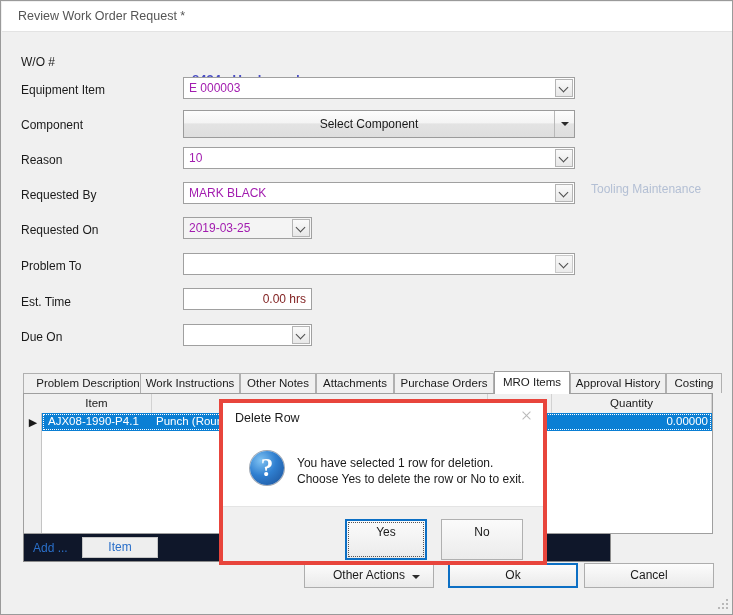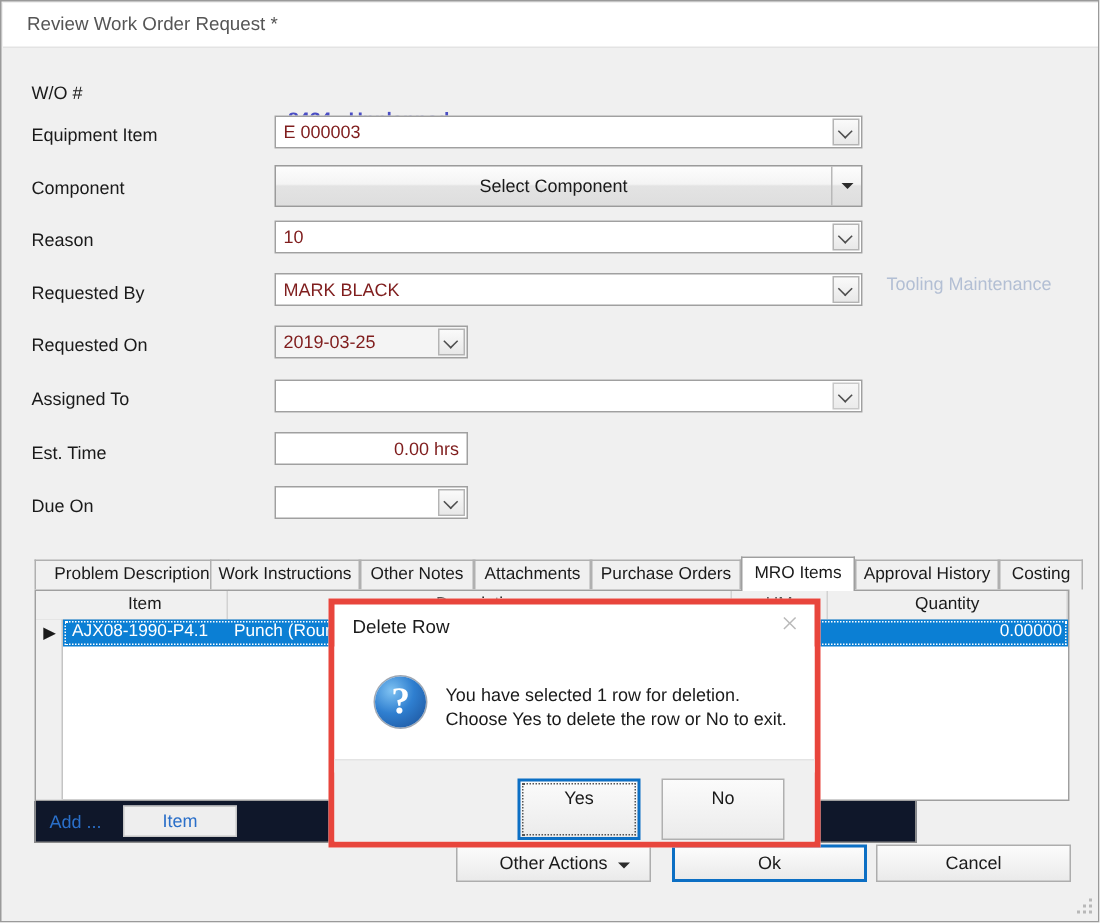--- a/index.html
+++ b/index.html
@@ -80,21 +80,21 @@
     background: #ffffff;
     height: 22px;
   }
   .combo .combo-text {
     position: absolute;
     left: 0; top: 0; bottom: 0;
     right: 21px;
     line-height: 20px;
     padding-left: 5px;
     font-size: 12px;
-    color: #7f1d1d;
+    color: #a21caf;
     white-space: nowrap;
     overflow: hidden;
   }
   .combo .combo-btn {
     position: absolute;
     right: 1px; top: 1px;
     width: 18px;
     height: 18px;
     background: linear-gradient(#fafafa, #e8e8e8);
     border: 1px solid #b4b4b4;
@@ -491,21 +491,21 @@
       <div class="combo-text">MARK BLACK</div>
       <div class="combo-btn"></div>
     </div>
 
     <div class="field-label" style="left:19px; top:191px;">Requested On</div>
     <div class="combo" style="left:181px; top:185px; width:129px; background:#f4f4f4;">
       <div class="combo-text">2019-03-25</div>
       <div class="combo-btn"></div>
     </div>
 
-    <div class="field-label" style="left:19px; top:227px;">Assigned To</div>
+    <div class="field-label" style="left:19px; top:227px;">Problem To</div>
     <div class="combo flat" style="left:181px; top:221px; width:392px;">
       <div class="combo-text"></div>
       <div class="combo-btn"></div>
     </div>
 
     <div class="field-label" style="left:19px; top:263px;">Est. Time</div>
     <div class="txt" style="left:181px; top:256px; width:129px; text-align:right;">0.00 hrs</div>
 
     <div class="field-label" style="left:19px; top:298px;">Due On</div>
     <div class="combo" style="left:181px; top:292px; width:129px;">

